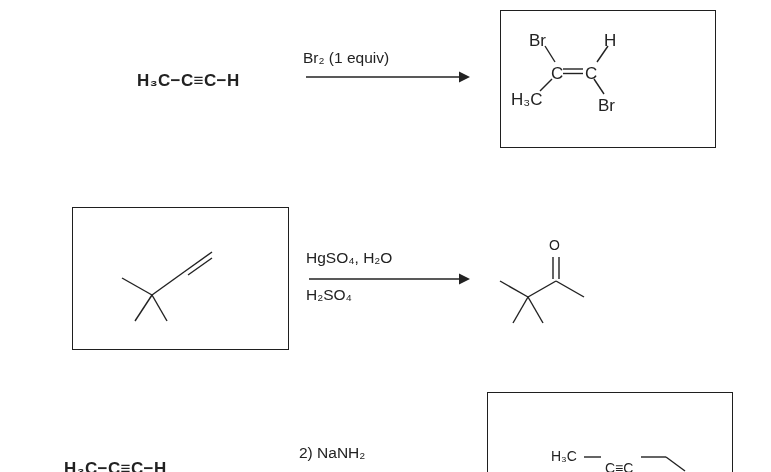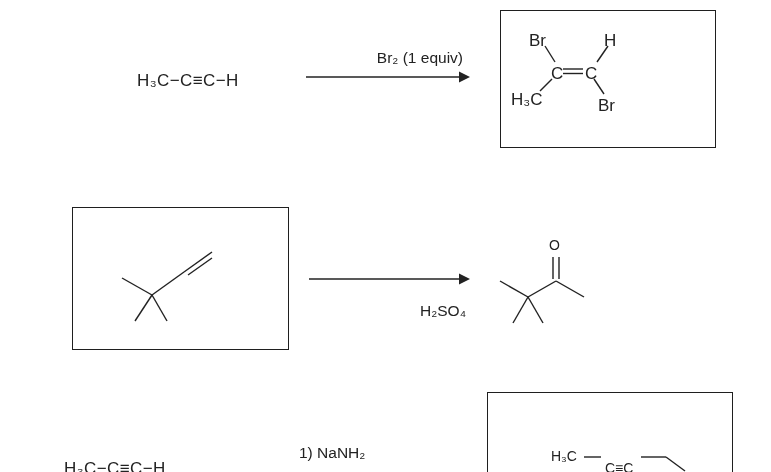--- a/index.html
+++ b/index.html
@@ -7,25 +7,25 @@
   .page {
     position:relative;
     width:771px; height:472px;
     background:#ffffff;
     overflow:hidden;
     font-family:"Liberation Sans", sans-serif;
     color:#222222;
   }
   .lines { position:absolute; left:0; top:0; pointer-events:none; }
   .t { position:absolute; white-space:nowrap; color:#222222; }
-  .f17 { font-size:17px; letter-spacing:0.4px; }
+  .f17 { font-size:17px; letter-spacing:0.4px;font-weight:bold; }
   .f15 { font-size:15.5px; }
   .f14 { font-size:14px; }
   .f13 { font-size:17px; }
-  .ctr { text-align:right; }
+  .ctr { text-align:left; }
   .box { position:absolute; border:1.6px solid #1f1f1f; background:transparent; }
 </style>
 </head>
 <body>
 
 <div class="page">
 
   <svg class="lines" width="771" height="472" viewBox="0 0 771 472" stroke="#222222" stroke-width="1.4" fill="none">
 
     <g>
@@ -81,26 +81,27 @@
 
   <span class="t f13" style="left:529px; top:31px">Br</span>
   <span class="t f13" style="left:604px; top:31px">H</span>
   <span class="t f13" style="left:551px; top:64px">C</span>
   <span class="t f13" style="left:585px; top:64px">C</span>
   <span class="t f13" style="left:511px; top:90px">H₃C</span>
   <span class="t f13" style="left:598px; top:96px">Br</span>
 
   <div class="box" style="left:72px; top:207px; width:217px; height:143px"></div>
 
-  <span class="t f15 ctr" style="left:306px; top:302px; width:160px">H₂SO₄</span>
+  <span class="t f15 ctr" style="left:306px; top:249px; width:160px">HgSO₄, H₂O</span>
+  <span class="t f15 ctr" style="left:306px; top:286px; width:160px">H₂SO₄</span>
 
   <span class="t f14" style="left:549px; top:237px">O</span>
 
   <span class="t f17" style="left:64px; top:459px">H₃C−C≡C−H</span>
 
-  <span class="t f15" style="left:299px; top:444px">1) NaNH₂</span>
+  <span class="t f15" style="left:299px; top:444px">2) NaNH₂</span>
 
   <div class="box" style="left:487px; top:392px; width:246px; height:95px"></div>
 
   <span class="t f14" style="left:551px; top:448px">H₃C</span>
   <span class="t f14" style="left:605px; top:460px">C≡C</span>
 
 </div>
 
 </body></html>

